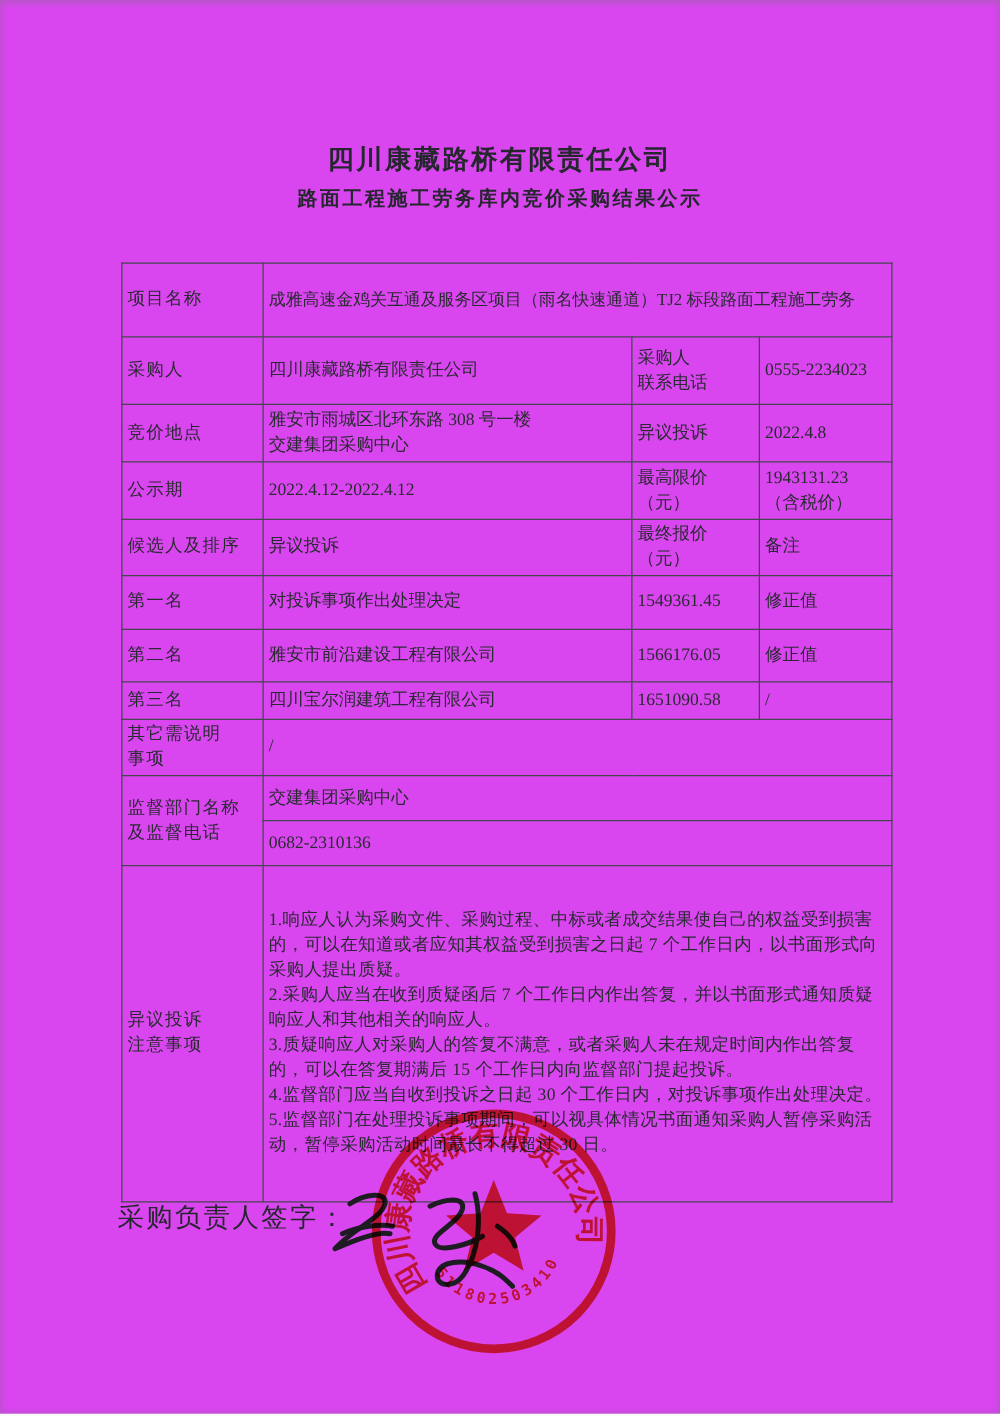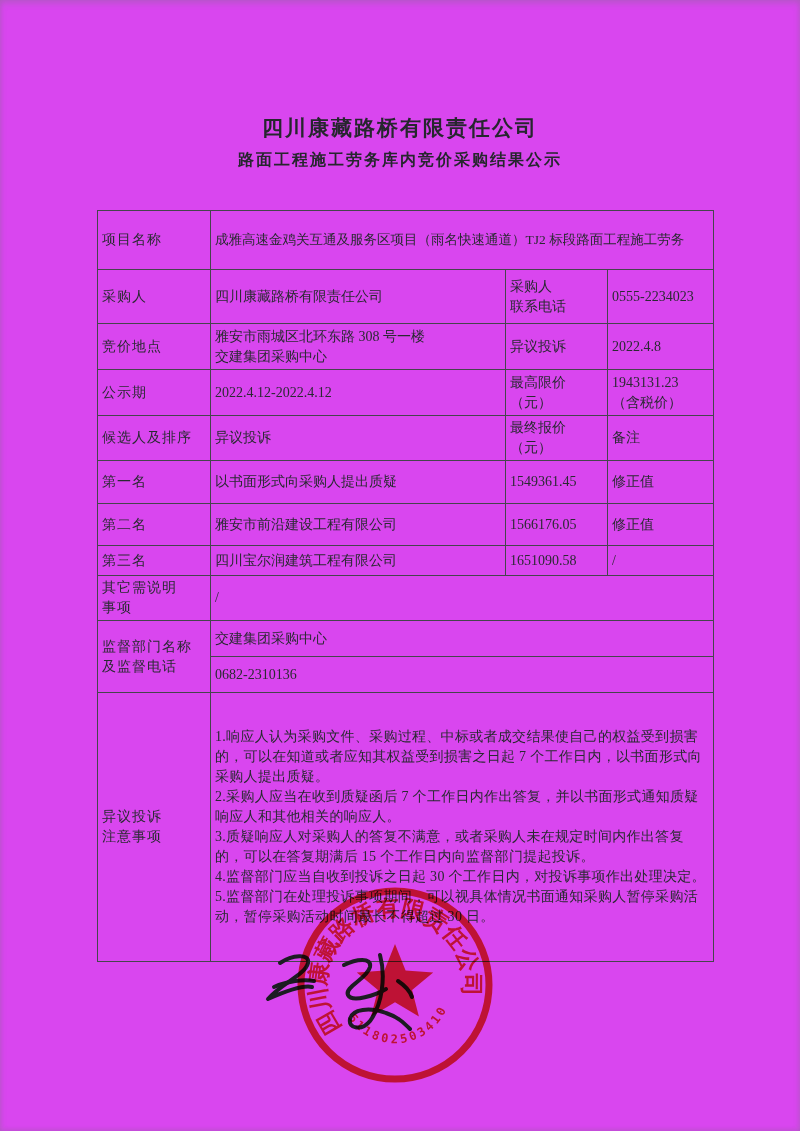--- a/index.html
+++ b/index.html
@@ -113,21 +113,21 @@
     </tr>
     <tr style="height:44px">
       <td class="lbl">候选人及排序</td>
       <td>异议投诉</td>
       <td>最终报价
 （元）</td>
       <td>备注</td>
     </tr>
     <tr style="height:43px">
       <td class="lbl">第一名</td>
-      <td>以书面形式向采购人提出质疑</td>
+      <td>对投诉事项作出处理决定</td>
       <td>1549361.45</td>
       <td>修正值</td>
     </tr>
     <tr style="height:42px">
       <td class="lbl">第二名</td>
       <td>雅安市前沿建设工程有限公司</td>
       <td>1566176.05</td>
       <td>修正值</td>
     </tr>
     <tr style="height:30px">
@@ -154,20 +154,21 @@
 注意事项</td>
       <td colspan="3" class="notice">1.响应人认为采购文件、采购过程、中标或者成交结果使自己的权益受到损害的，可以在知道或者应知其权益受到损害之日起 7 个工作日内，以书面形式向采购人提出质疑。
 2.采购人应当在收到质疑函后 7 个工作日内作出答复，并以书面形式通知质疑响应人和其他相关的响应人。
 3.质疑响应人对采购人的答复不满意，或者采购人未在规定时间内作出答复的，可以在答复期满后 15 个工作日内向监督部门提起投诉。
 4.监督部门应当自收到投诉之日起 30 个工作日内，对投诉事项作出处理决定。
 5.监督部门在处理投诉事项期间，可以视具体情况书面通知采购人暂停采购活动，暂停采购活动时间最长不得超过 30 日。</td>
     </tr>
   </tbody>
     </table>
 
+  <div class="sign-row">采购负责人签字：</div>
 
   <svg class="signature" viewBox="0 0 200 125">
     <g fill="none" stroke="#1c1c22" stroke-width="4" stroke-linecap="round" stroke-linejoin="round">
       <path d="M28,38 C40,30 58,28 56,38 C53,50 30,58 16,74 C34,66 52,60 60,62"></path>
       <path d="M22,62 C35,56 52,54 62,56"></path>
       <path d="M92,40 C104,34 120,32 118,42 C115,54 92,62 96,70 C100,78 124,70 134,64"></path>
       <path d="M128,30 C134,52 130,80 118,96 C110,106 96,104 98,94 C100,84 118,82 134,88 C146,92 152,98 158,104"></path>
       <path d="M146,56 C152,60 158,66 160,72"></path>
     </g>
   </svg>

